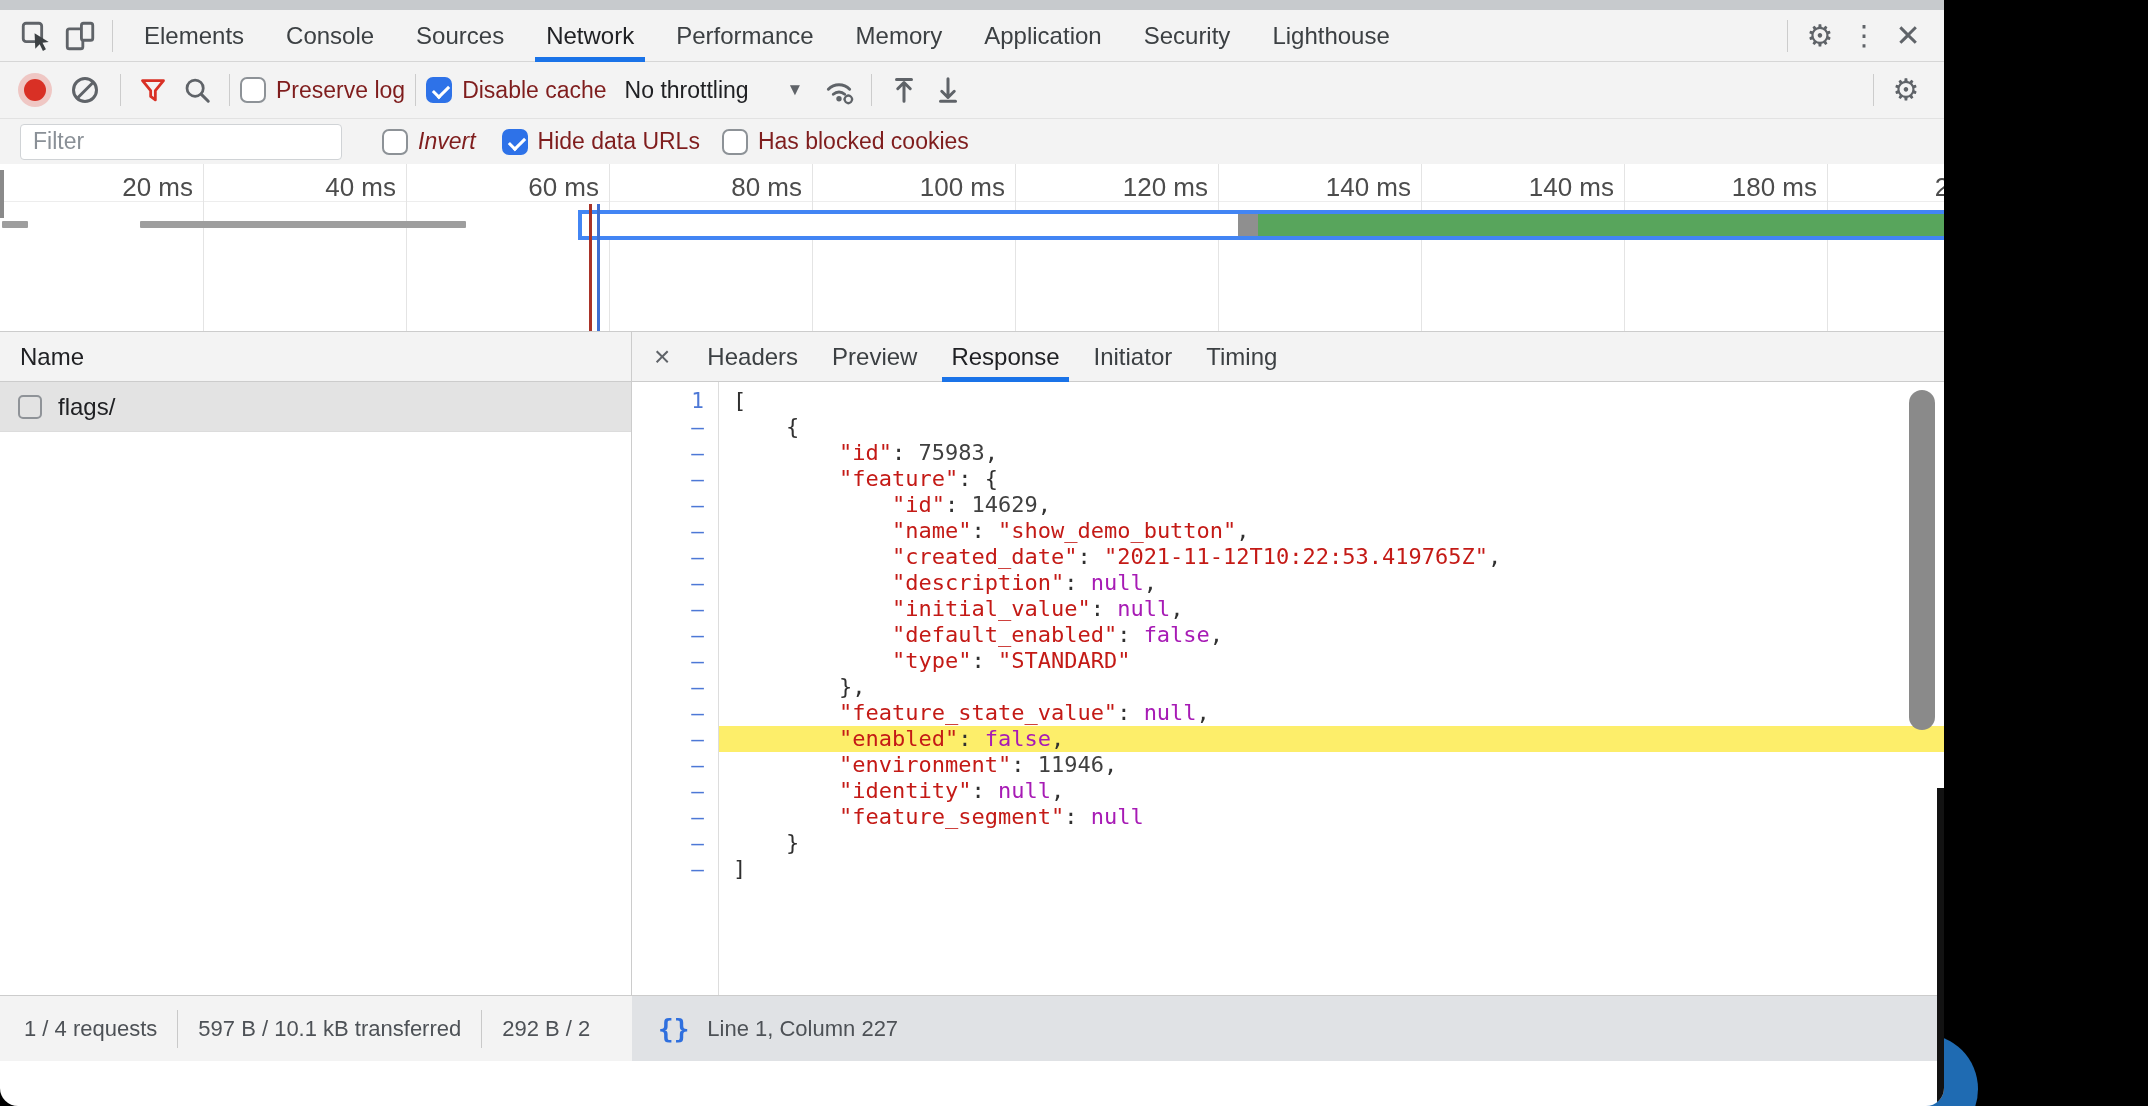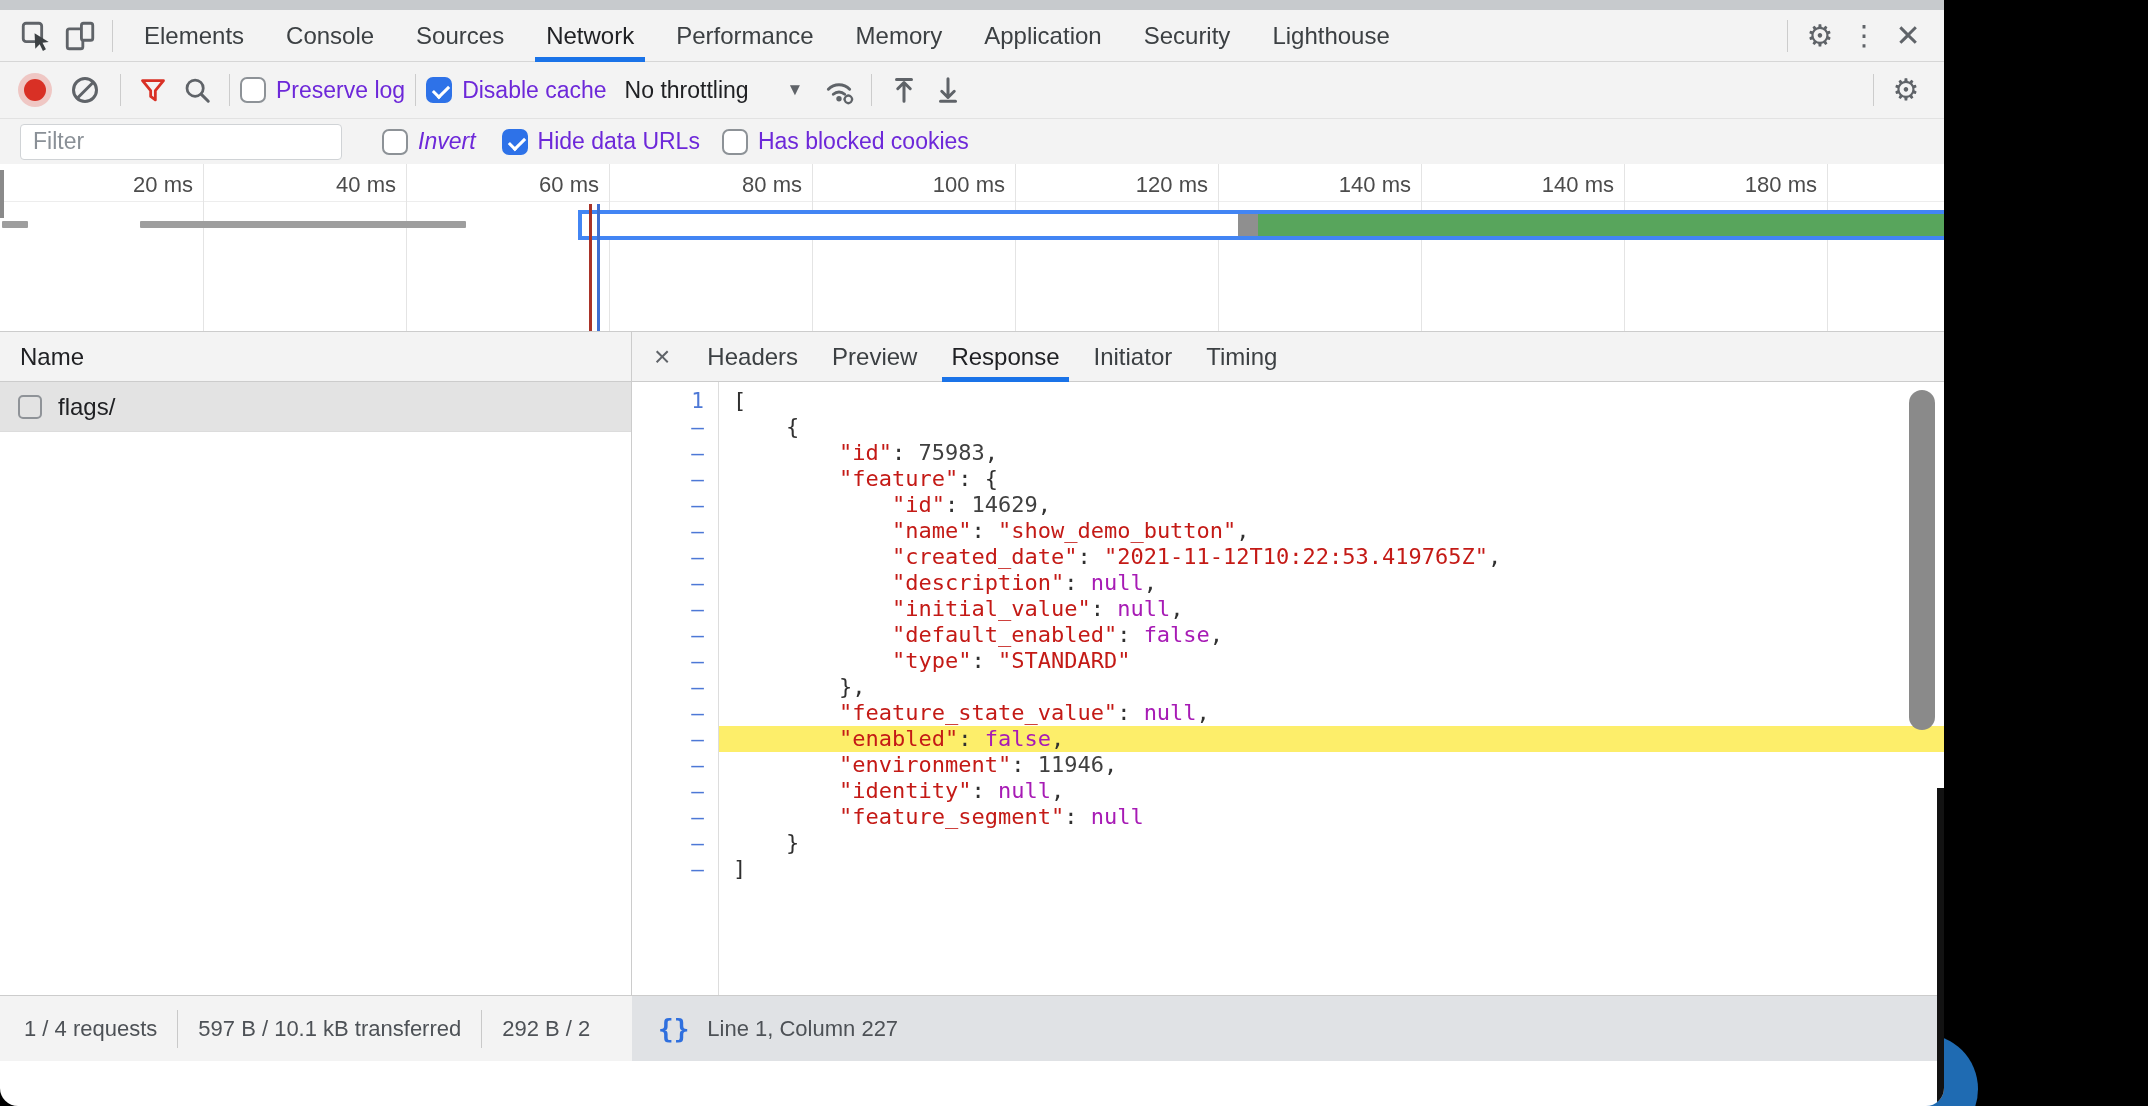--- a/index.html
+++ b/index.html
@@ -24,38 +24,38 @@
 
   
   .net-toolbar { height:57px; background:#f3f3f3; border-bottom:1px solid #e2e2e2; display:flex; align-items:center; padding:0 16px; }
   .rec-dot { width:22px; height:22px; border-radius:50%; background:#d93025; box-shadow:0 0 0 6px rgba(229,87,75,.28); margin:0 14px 0 8px; flex:none; }
   .clear-ic { position:relative; width:26px; height:26px; border:3px solid #5f6368; border-radius:50%; margin:0 12px; flex:none; }
   .clear-ic::after { content:""; position:absolute; left:-2px; top:9px; width:24px; height:3px; background:#5f6368; transform:rotate(-45deg); }
   .cb-group { display:flex; align-items:center; flex:none; }
   .cb { width:26px; height:26px; border:2px solid #8d9297; border-radius:7px; background:#fff; flex:none; position:relative; }
   .cb.checked { background:#2e72e8; border-color:#2e72e8; }
   .cb.checked::after { content:""; position:absolute; left:8px; top:3px; width:7px; height:13px; border:solid #fff; border-width:0 3px 3px 0; transform:rotate(45deg); }
-  .cb-label { margin-left:10px; font-size:23px; color:#6d28d9; white-space:nowrap; }
+  .cb-label { margin-left:10px; font-size:23px; color:#7f1d1d; white-space:nowrap; }
   .throttle { display:flex; align-items:center; margin-left:18px; flex:none; }
   .throttle-text { font-size:23px; color:#202124; }
   .caret { font-size:17px; color:#5f6368; margin-left:38px; }
 
   
   .filter-row1 { height:45px; background:#f3f3f3; display:flex; align-items:center; padding:0 20px; }
   .filter-input { width:322px; height:36px; border:1px solid #d0d3d6; border-radius:4px; background:#fff; padding:0 12px; font-size:23px; color:#202124; font-family:"Liberation Sans",sans-serif; outline:none; flex:none; }
   .filter-input::placeholder { color:#8a9097; }
   .chips { display:flex; align-items:center; }
   .chip { font-size:24px; color:#3c4043; padding:4px 12px; margin:0 5px; border-radius:10px; white-space:nowrap; cursor:default; }
   .chip.active { background:#d8dadd; color:#202124; }
   .filter-row2 { height:45px; background:#f3f3f3; border-bottom:1px solid #ccc; display:flex; align-items:center; padding:0 22px; }
 
   
   .overview { position:relative; height:168px; background:#fff; border-bottom:1px solid #ccc; overflow:hidden; }
   .gridline { position:absolute; top:0; bottom:0; width:1px; background:#e4e4e4; }
-  .tick-label { position:absolute; top:8px; width:150px; text-align:right; font-size:22px; color:#4c4c4c; }
+  .tick-label { position:absolute; top:8px; width:150px; text-align:right; font-size:26px; color:#4c4c4c; }
   .ruler-line { position:absolute; left:0; right:0; top:37px; height:1px; background:#ededed; }
   .ov-bar { position:absolute; border-radius:1px; }
   .edge-tick { position:absolute; left:0; top:6px; width:4px; height:48px; background:#8a8a8a; }
   .sel-bar { position:absolute; top:46px; height:30px; border:4px solid #4285f4; display:flex; background:#fff; }
   .sel-seg { height:100%; flex:none; }
   .ev-line { position:absolute; top:40px; bottom:0; width:3px; }
 
   
   .main { display:flex; height:663px; }
   .left-pane { width:632px; flex:none; border-right:1px solid #ccc; background:#fff; display:flex; flex-direction:column; }

